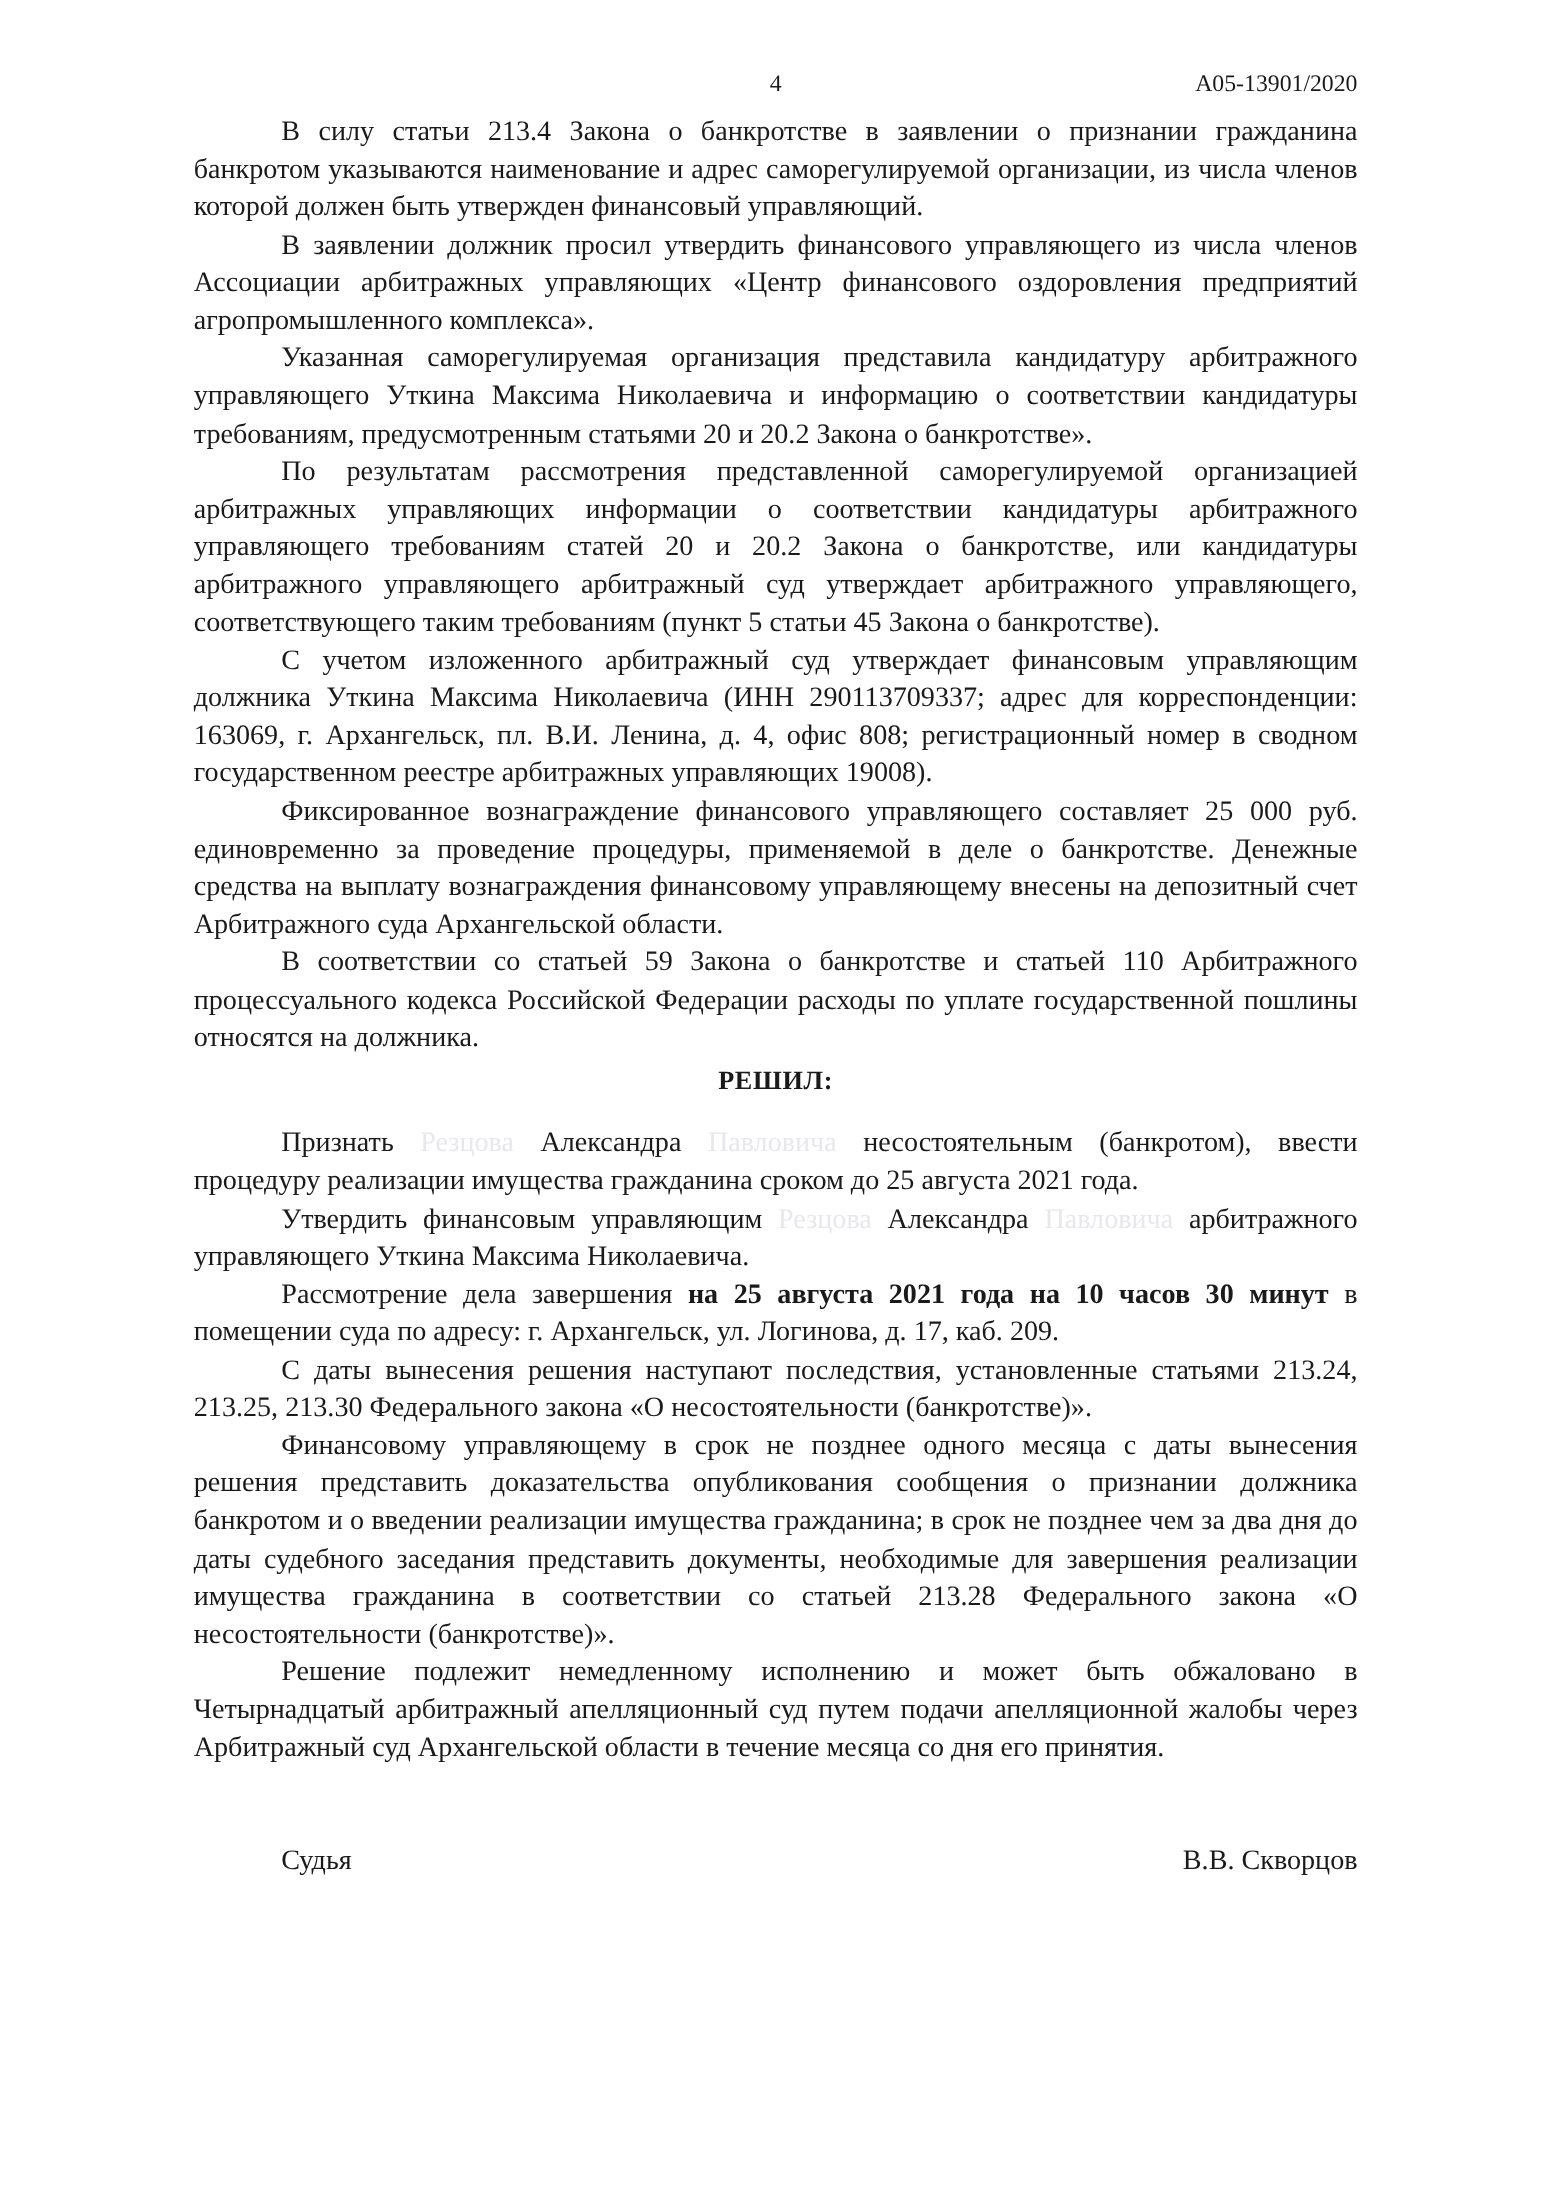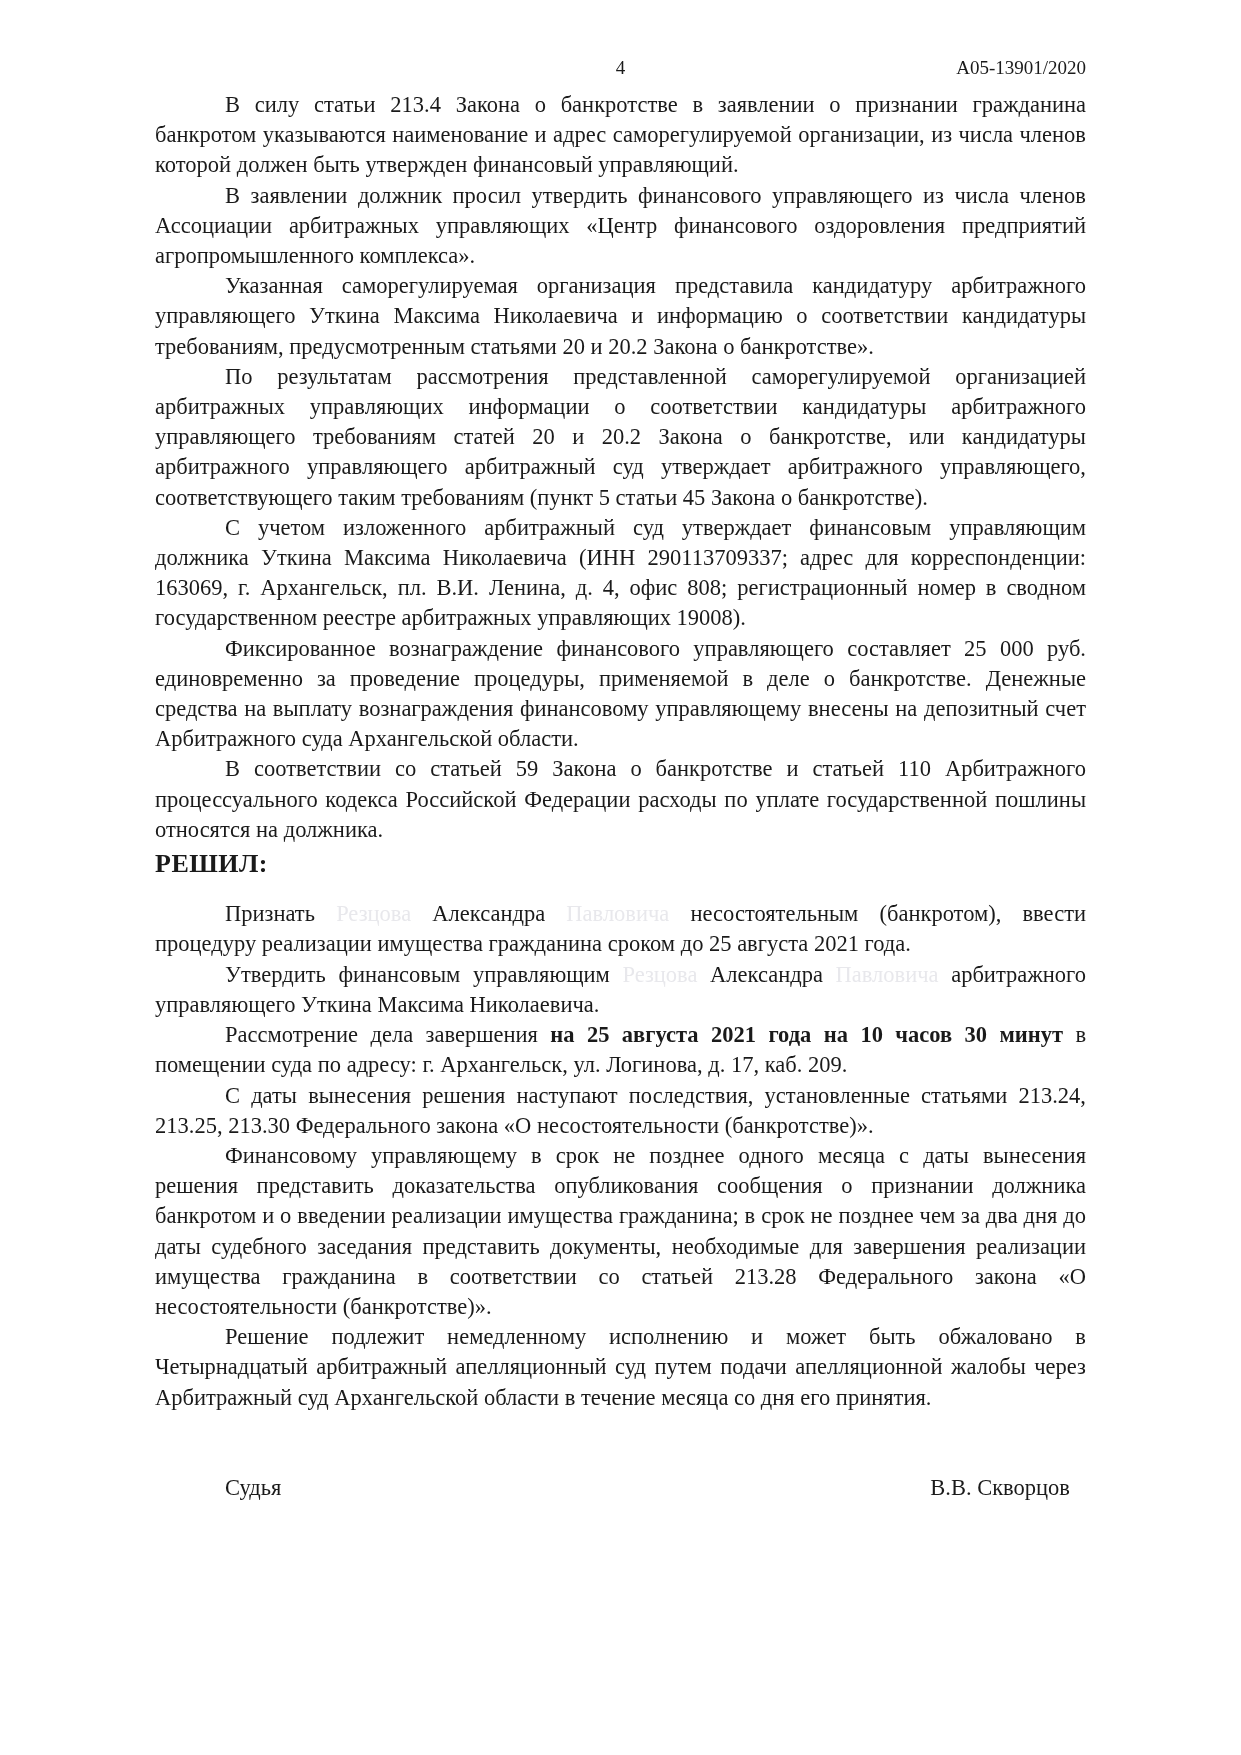--- a/index.html
+++ b/index.html
@@ -48,22 +48,23 @@
   }
   p.para {
     margin: 0;
     text-indent: 70px;
     text-align: justify;
     hyphens: none;
   }
   
   .heading-reshil {
     margin: 4px 0 0 0;
+    text-align: center;
     font-weight: bold;
-    font-size: 26px;
+    font-size: 21px;
     line-height: 30.2px;
     letter-spacing: 0.5px;
   }
   .gap-med { height: 20px; }
   .redacted {
     color: #e8e8ec;
   }
   .bold { font-weight: bold; }
   .signature {
     position: relative;
@@ -72,21 +73,21 @@
     line-height: 30px;
     height: 40px;
   }
   .signature .sig-role {
     position: absolute;
     left: 70px;
     top: 0;
   }
   .signature .sig-name {
     position: absolute;
-    right: 16px;
+    right: 0;
     top: 0;
     white-space: nowrap;
   }
 </style>
 </head>
 <body>
 
 <div class="page">
 
   <div class="page-header">

